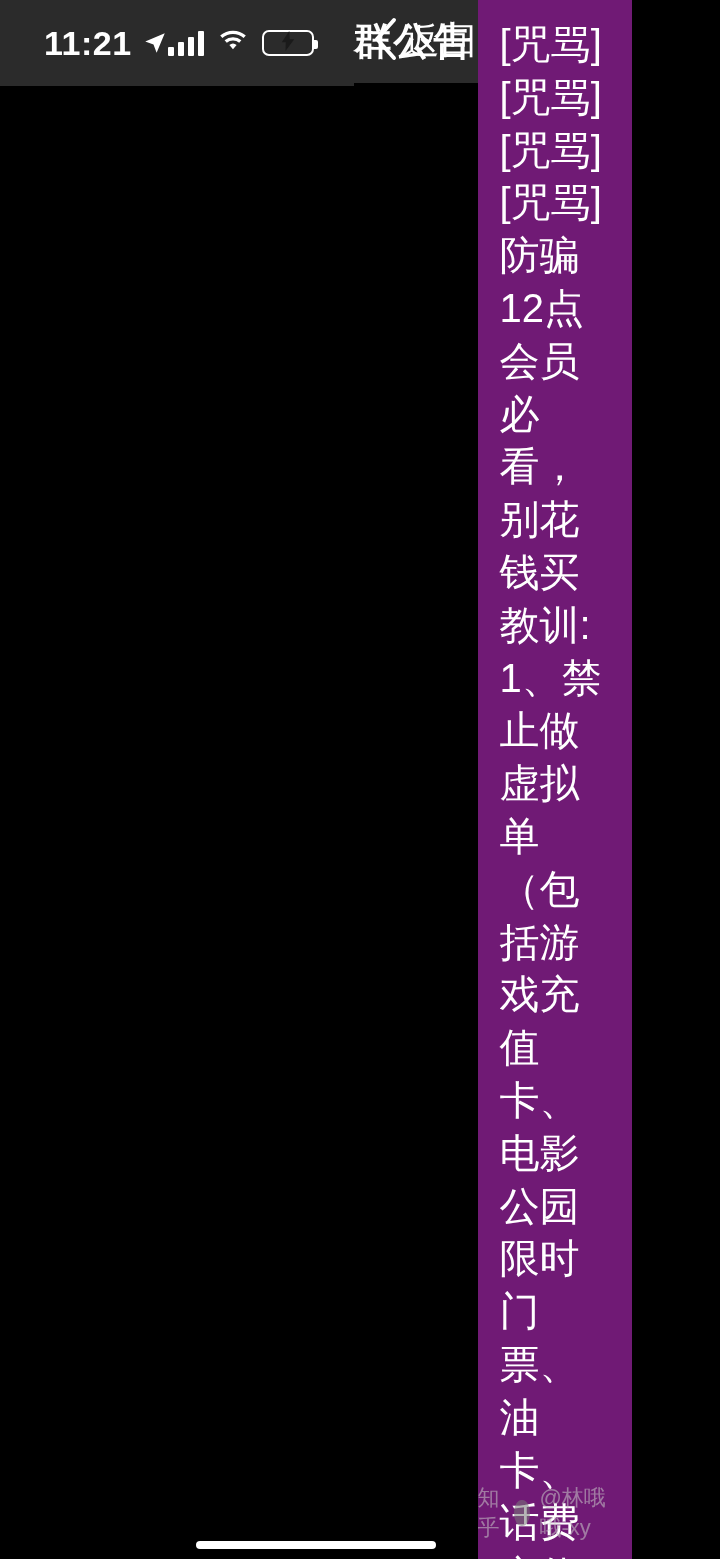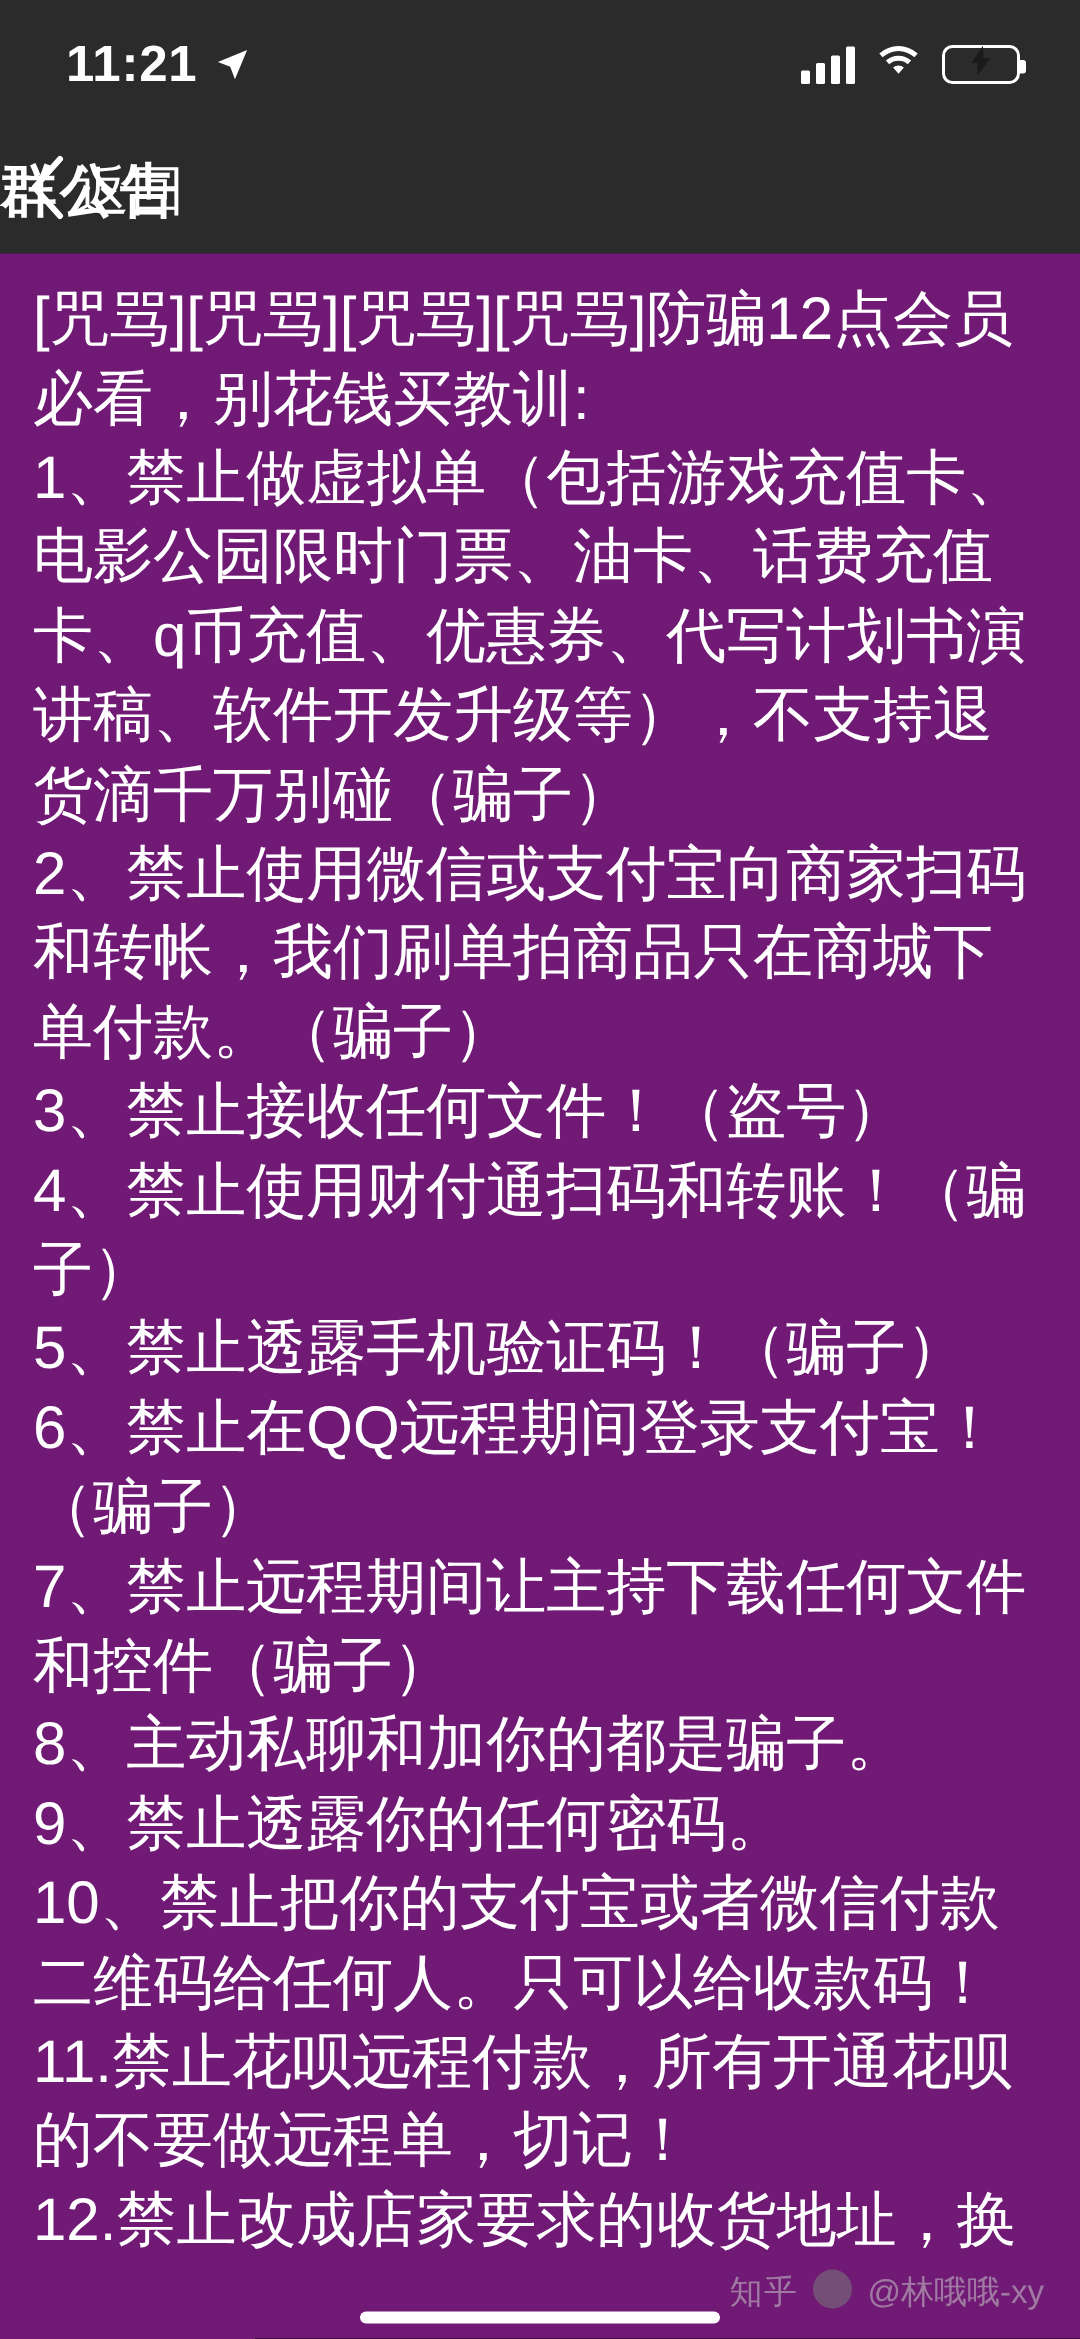--- a/index.html
+++ b/index.html
@@ -9,26 +9,25 @@
   }
   body {
     width: 720px;
     height: 1559px;
     overflow: hidden;
     font-family: "Liberation Sans", "DejaVu Sans", sans-serif;
     color: #ffffff;
     position: relative;
   }
   .phone {
-    width: 720px;
+    width: 632px;
     height: 1559px;
     background: #000000;
     position: relative;
     display: flex;
-    flex-direction: column;
   }
 
   
   .status-bar {
     height: 86px;
     background: #2b2b2b;
     display: flex;
     align-items: center;
     justify-content: space-between;
     padding: 0 40px 0 44px;
@@ -156,20 +155,21 @@
     word-break: break-word;
     font-family: "Liberation Sans", "DejaVu Sans", sans-serif;
   }
 
   
   .watermark {
     position: absolute;
     right: 24px;
     bottom: 16px;
     display: flex;
+    align-items: center;
     gap: 10px;
     opacity: 0.55;
   }
   .wm-logo {
     font-size: 22px;
     color: #c8c8c8;
     letter-spacing: 1px;
   }
   .wm-avatar {
     width: 26px;

